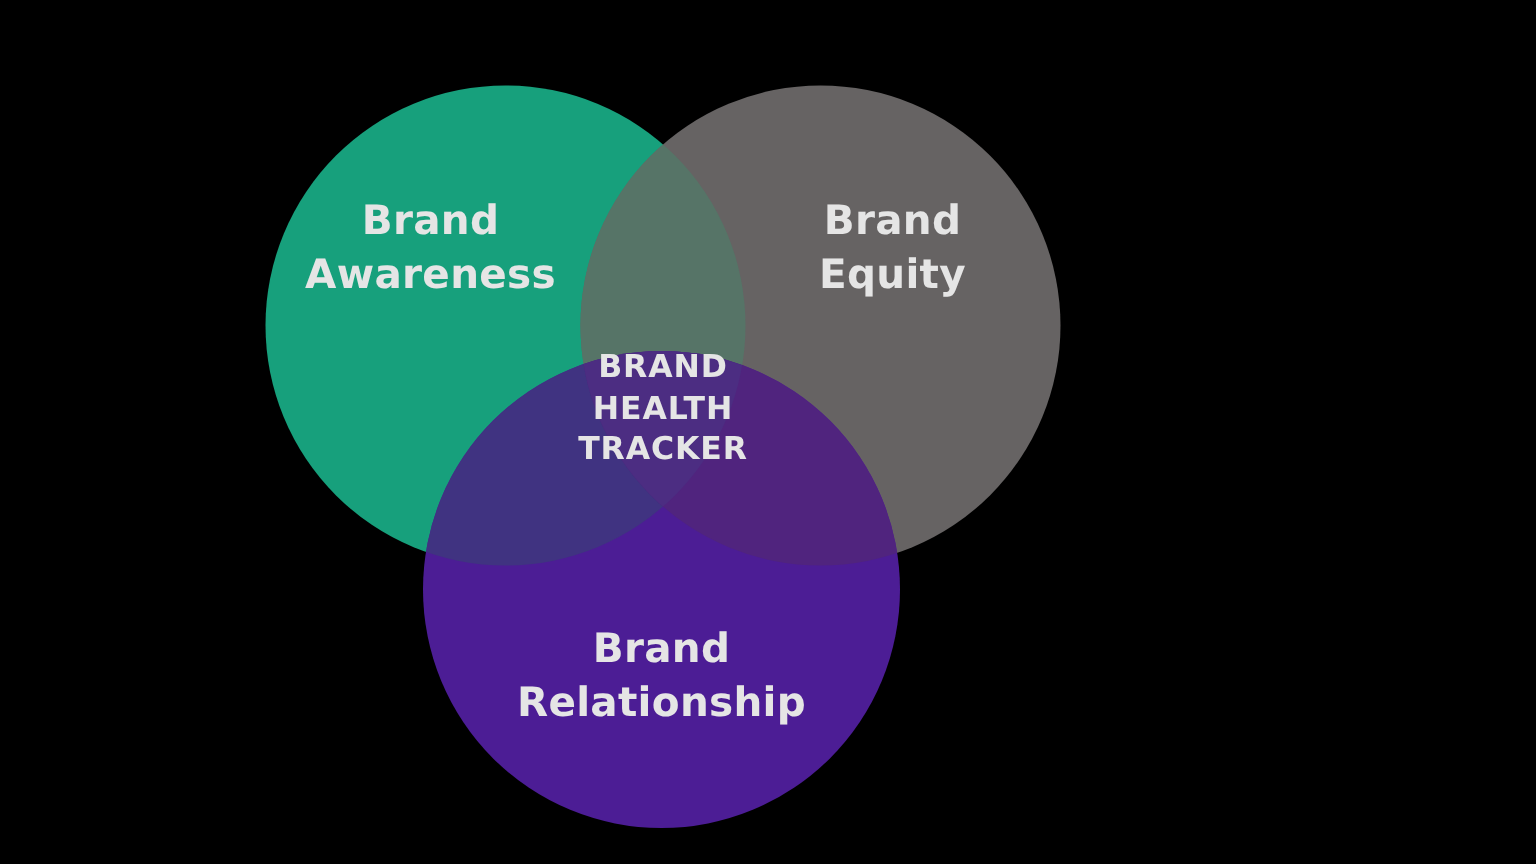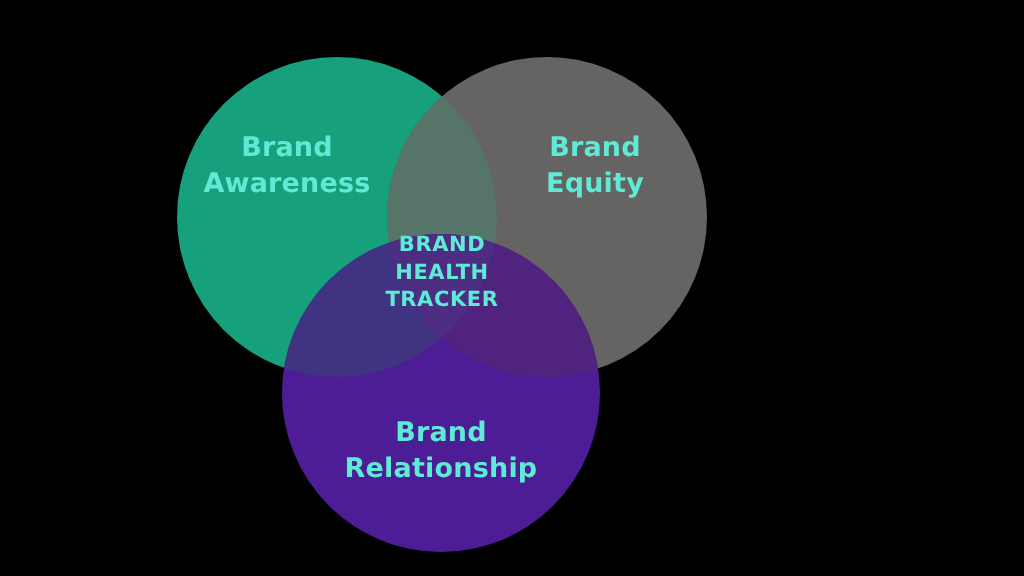--- a/index.html
+++ b/index.html
@@ -26,21 +26,21 @@
     top: 0;
     left: 0;
     width: 1024px;
     height: 576px;
     display: block;
   }
 
   .venn-label {
     position: absolute;
     text-align: center;
-    color: #5eead4;
+    color: #e5e5e5;
     font-weight: 700;
     line-height: 1.22;
     letter-spacing: 0.2px;
     white-space: pre-line;
     pointer-events: none;
     text-rendering: geometricPrecision;
   }
 
   #label-awareness {
     left: 197px;

